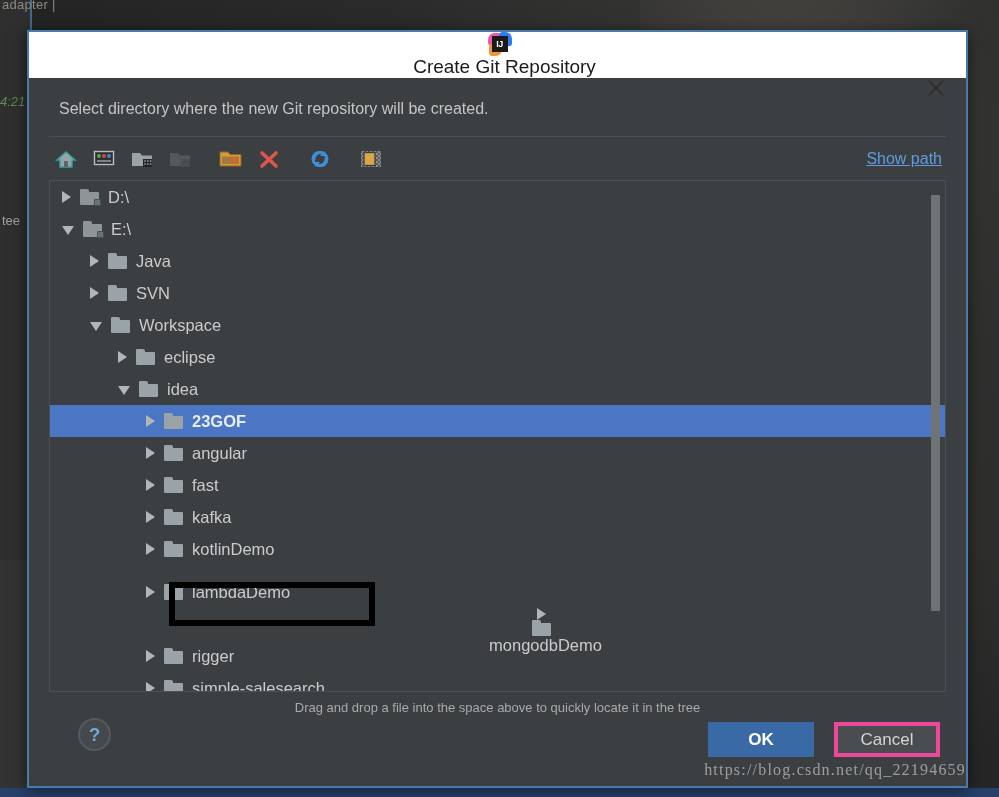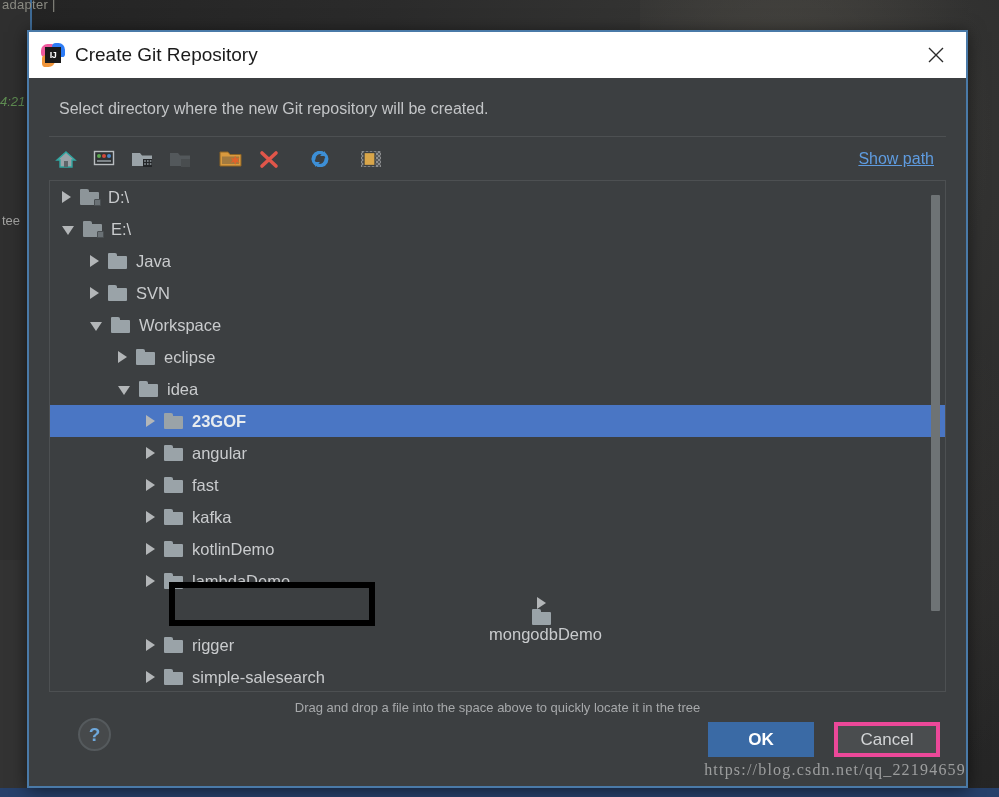--- a/index.html
+++ b/index.html
@@ -66,20 +66,21 @@
     border: 2px solid #4a7aa8;
     background: #3c3f41;
     box-shadow: 0 2px 16px rgba(0,0,0,.55);
   }
 
   
   .titlebar {
     height: 46px; background: #ffffff;
     display: flex; align-items: center;
     padding: 0 8px 0 12px;
+    flex-direction: column;
   }
   .ij-icon { width: 24px; height: 24px; position: relative; flex: 0 0 auto; }
   .ij-icon .blob1 {
     position: absolute; left: 0; top: 1px; width: 13px; height: 13px;
     background: #f05a9e; border-radius: 50% 20% 40% 30%;
   }
   .ij-icon .blob2 {
     position: absolute; right: 0; top: 0; width: 13px; height: 14px;
     background: #2d7cf6; border-radius: 30% 50% 20% 40%;
   }
@@ -121,21 +122,21 @@
     position: relative;
   }
   .tb-btn {
     width: 34px; height: 30px;
     display: flex; align-items: center; justify-content: center;
     cursor: pointer; margin-right: 4px;
   }
   .tb-btn.disabled { opacity: .45; }
   .sep { width: 13px; }
   .showpath {
-    margin-left: auto; margin-right: 12px;
+    margin-left: auto; margin-right: 4px;
     font-size: 16px; color: #5f9ce0;
     text-decoration: underline; cursor: pointer;
   }
 
   
   .tree-outer { padding: 0 20px; }
   .tree {
     position: relative;
     height: 512px;
     border: 1px solid #4d5052;
@@ -464,21 +465,21 @@
               <span class="row-label">kafka</span>
             </div>
             <div class="row" style="padding-left: 96px;">
               <div class="arrow right"></div>
               <div class="ficon">
                 <div class="tab2"></div>
                 <div class="body2"></div>
               </div>
               <span class="row-label">kotlinDemo</span>
             </div>
-            <div class="row" style="padding-left: 96px;">
+            <div class="row" style="padding-left: 96px; margin-top: 11px;">
               <div class="arrow right"></div>
               <div class="ficon">
                 <div class="tab2"></div>
                 <div class="body2"></div>
               </div>
               <span class="row-label">lambdaDemo</span>
             </div>
             <div class="row" style="padding-left: 96px; flex-direction: column;">
               <div class="arrow right"></div>
               <div class="ficon">

